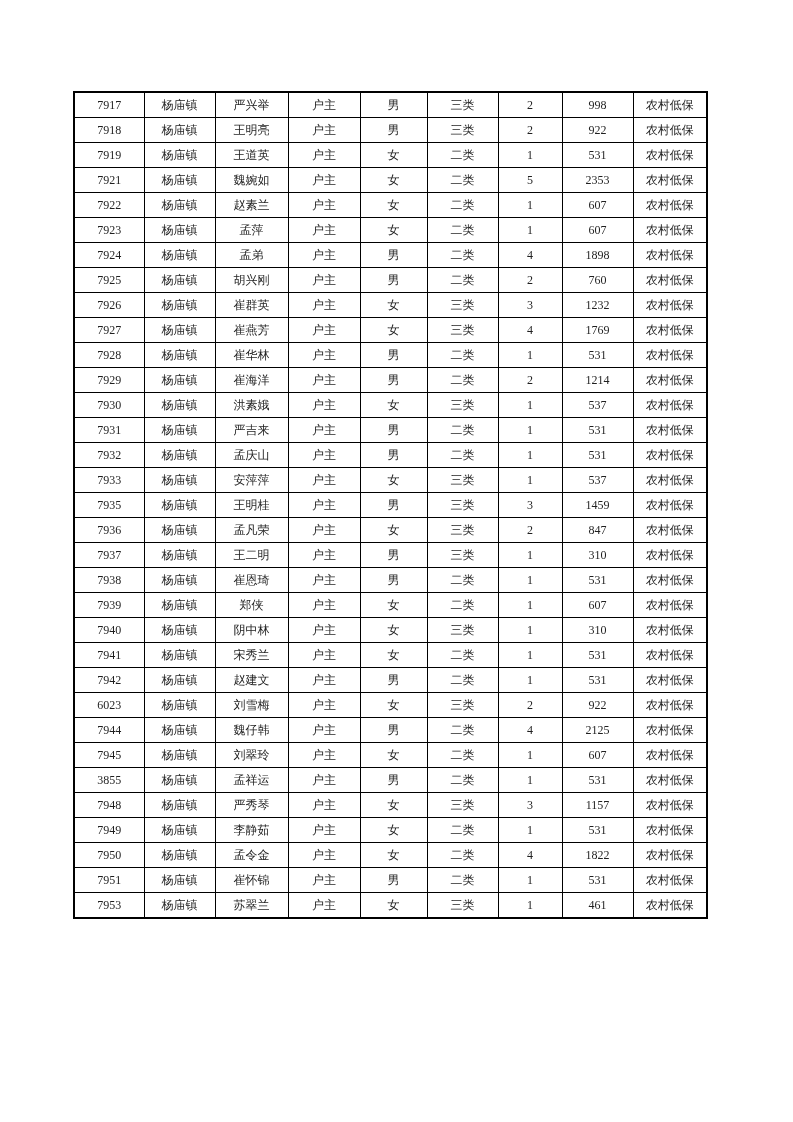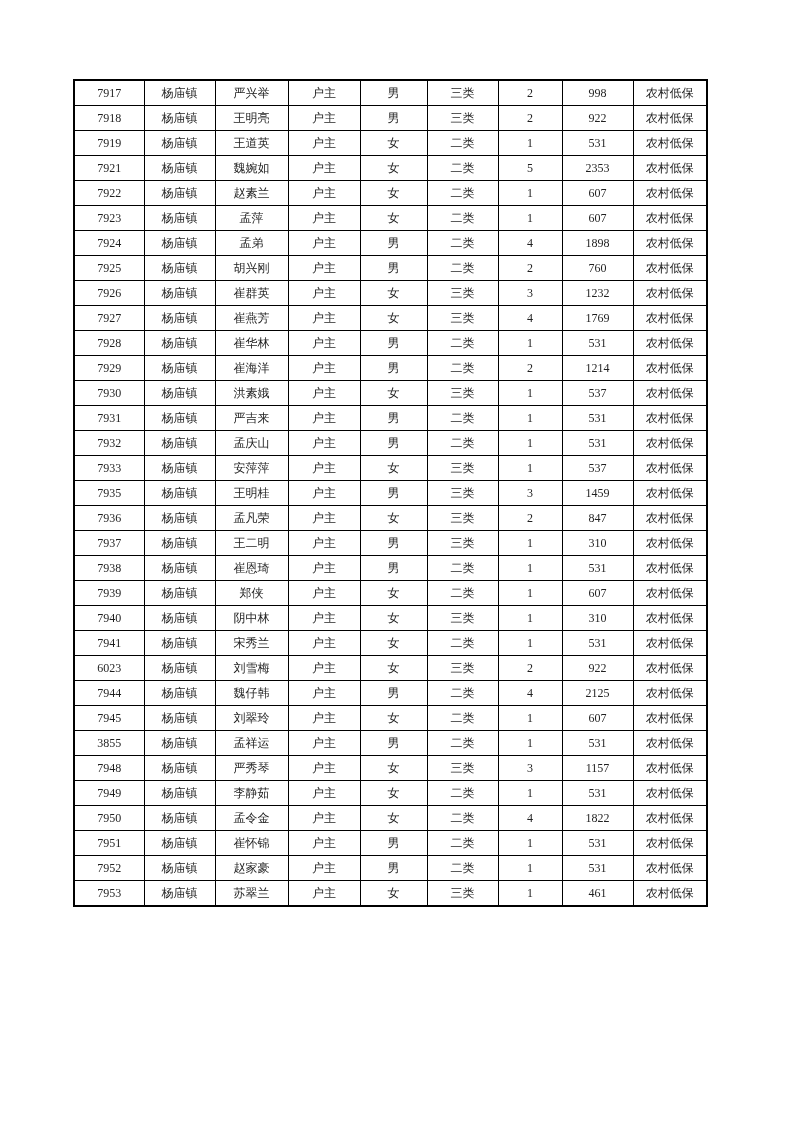--- a/index.html
+++ b/index.html
@@ -15,21 +15,21 @@
   }
   .page {
     position: relative;
     width: 793px;
     height: 1122px;
     background: var(--page-bg, #ffffff);
   }
   table.welfare-table {
     position: absolute;
     left: 73px;
-    top: 79px;
+    top: 91px;
     width: 633px;
     border-collapse: collapse;
     table-layout: fixed;
     border: 2px solid var(--border-color, #000000);
     padding-left: 28px;
   }
   table.welfare-table td {
     border: 1px solid var(--border-color, #000000);
     height: 24px;
     padding: 0;
@@ -315,20 +315,31 @@
           <td>杨庙镇</td>
           <td>宋秀兰</td>
           <td>户主</td>
           <td>女</td>
           <td>二类</td>
           <td>1</td>
           <td>531</td>
           <td>农村低保</td>
         </tr>
         <tr>
+          <td>7942</td>
+          <td>杨庙镇</td>
+          <td>赵建文</td>
+          <td>户主</td>
+          <td>男</td>
+          <td>二类</td>
+          <td>1</td>
+          <td>531</td>
+          <td>农村低保</td>
+        </tr>
+        <tr>
           <td>6023</td>
           <td>杨庙镇</td>
           <td>刘雪梅</td>
           <td>户主</td>
           <td>女</td>
           <td>三类</td>
           <td>2</td>
           <td>922</td>
           <td>农村低保</td>
         </tr>
@@ -395,31 +406,20 @@
           <td>女</td>
           <td>二类</td>
           <td>4</td>
           <td>1822</td>
           <td>农村低保</td>
         </tr>
         <tr>
           <td>7951</td>
           <td>杨庙镇</td>
           <td>崔怀锦</td>
-          <td>户主</td>
-          <td>男</td>
-          <td>二类</td>
-          <td>1</td>
-          <td>531</td>
-          <td>农村低保</td>
-        </tr>
-        <tr>
-          <td>7952</td>
-          <td>杨庙镇</td>
-          <td>赵家豪</td>
           <td>户主</td>
           <td>男</td>
           <td>二类</td>
           <td>1</td>
           <td>531</td>
           <td>农村低保</td>
         </tr>
         <tr>
           <td>7953</td>
           <td>杨庙镇</td>

